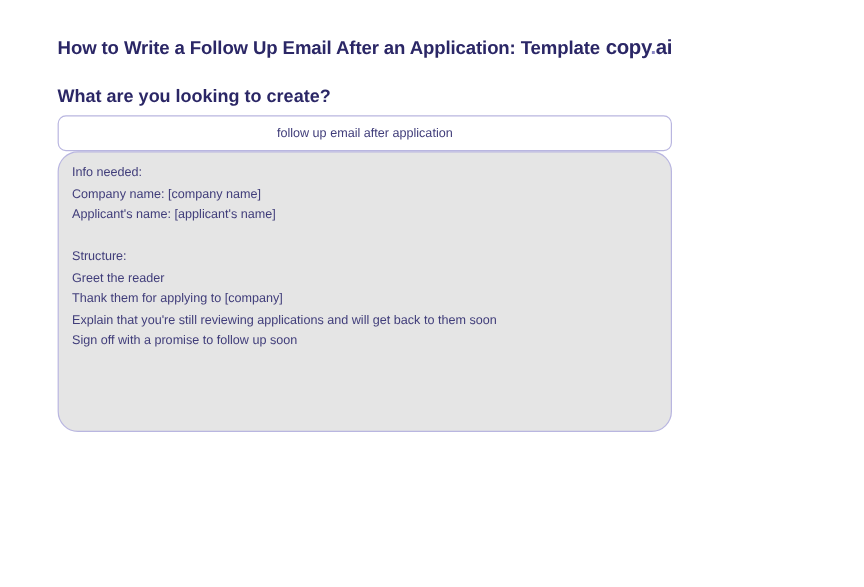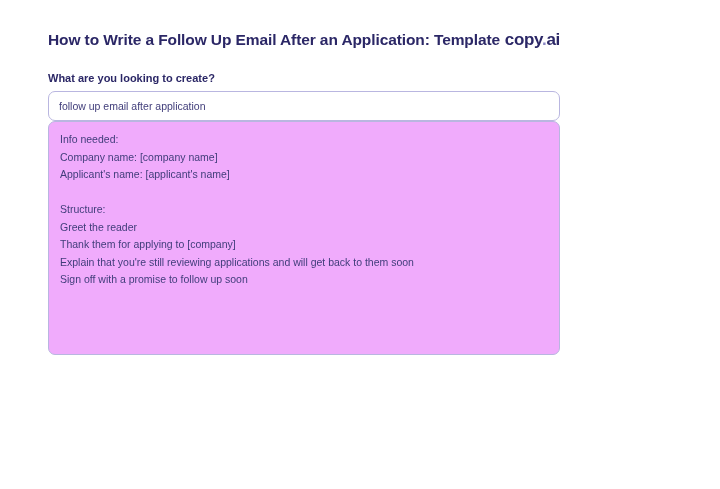--- a/index.html
+++ b/index.html
@@ -39,49 +39,50 @@
     color: #2b2766;
     letter-spacing: -0.3px;
     white-space: nowrap;
     text-align: center;
   }
   .brand .dot {
     color: #8a87c4;
     font-weight: bold;
   }
   .field-label {
-    font-size: 11px;
+    font-size: 15px;
     font-weight: bold;
     color: #2b2766;
     margin-top: 22px;
     margin-bottom: 7px;
   }
   .text-input {
     box-sizing: border-box;
     width: 100%;
     height: 30px;
     border: 1px solid #b9b6e0;
     border-radius: 7px;
     background: #ffffff;
     padding: 0 10px;
     font-family: "Liberation Sans", sans-serif;
     font-size: 10.5px;
     color: #403d7a;
     outline: none;
+    text-align: center;
   }
   .text-input::placeholder {
     color: #9b98c9;
   }
   .textarea-box {
     box-sizing: border-box;
     width: 100%;
     height: 234px;
     border: 1px solid #b9b6e0;
-    border-radius: 7px;
-    background: #f0abfc;
+    border-radius: 17px;
+    background: #e5e5e5;
     padding: 9px 11px;
     font-family: "Liberation Sans", sans-serif;
     font-size: 10.5px;
     line-height: 17.5px;
     color: #403d7a;
     outline: none;
     resize: none;
     white-space: pre-wrap;
     overflow: hidden;
   }

